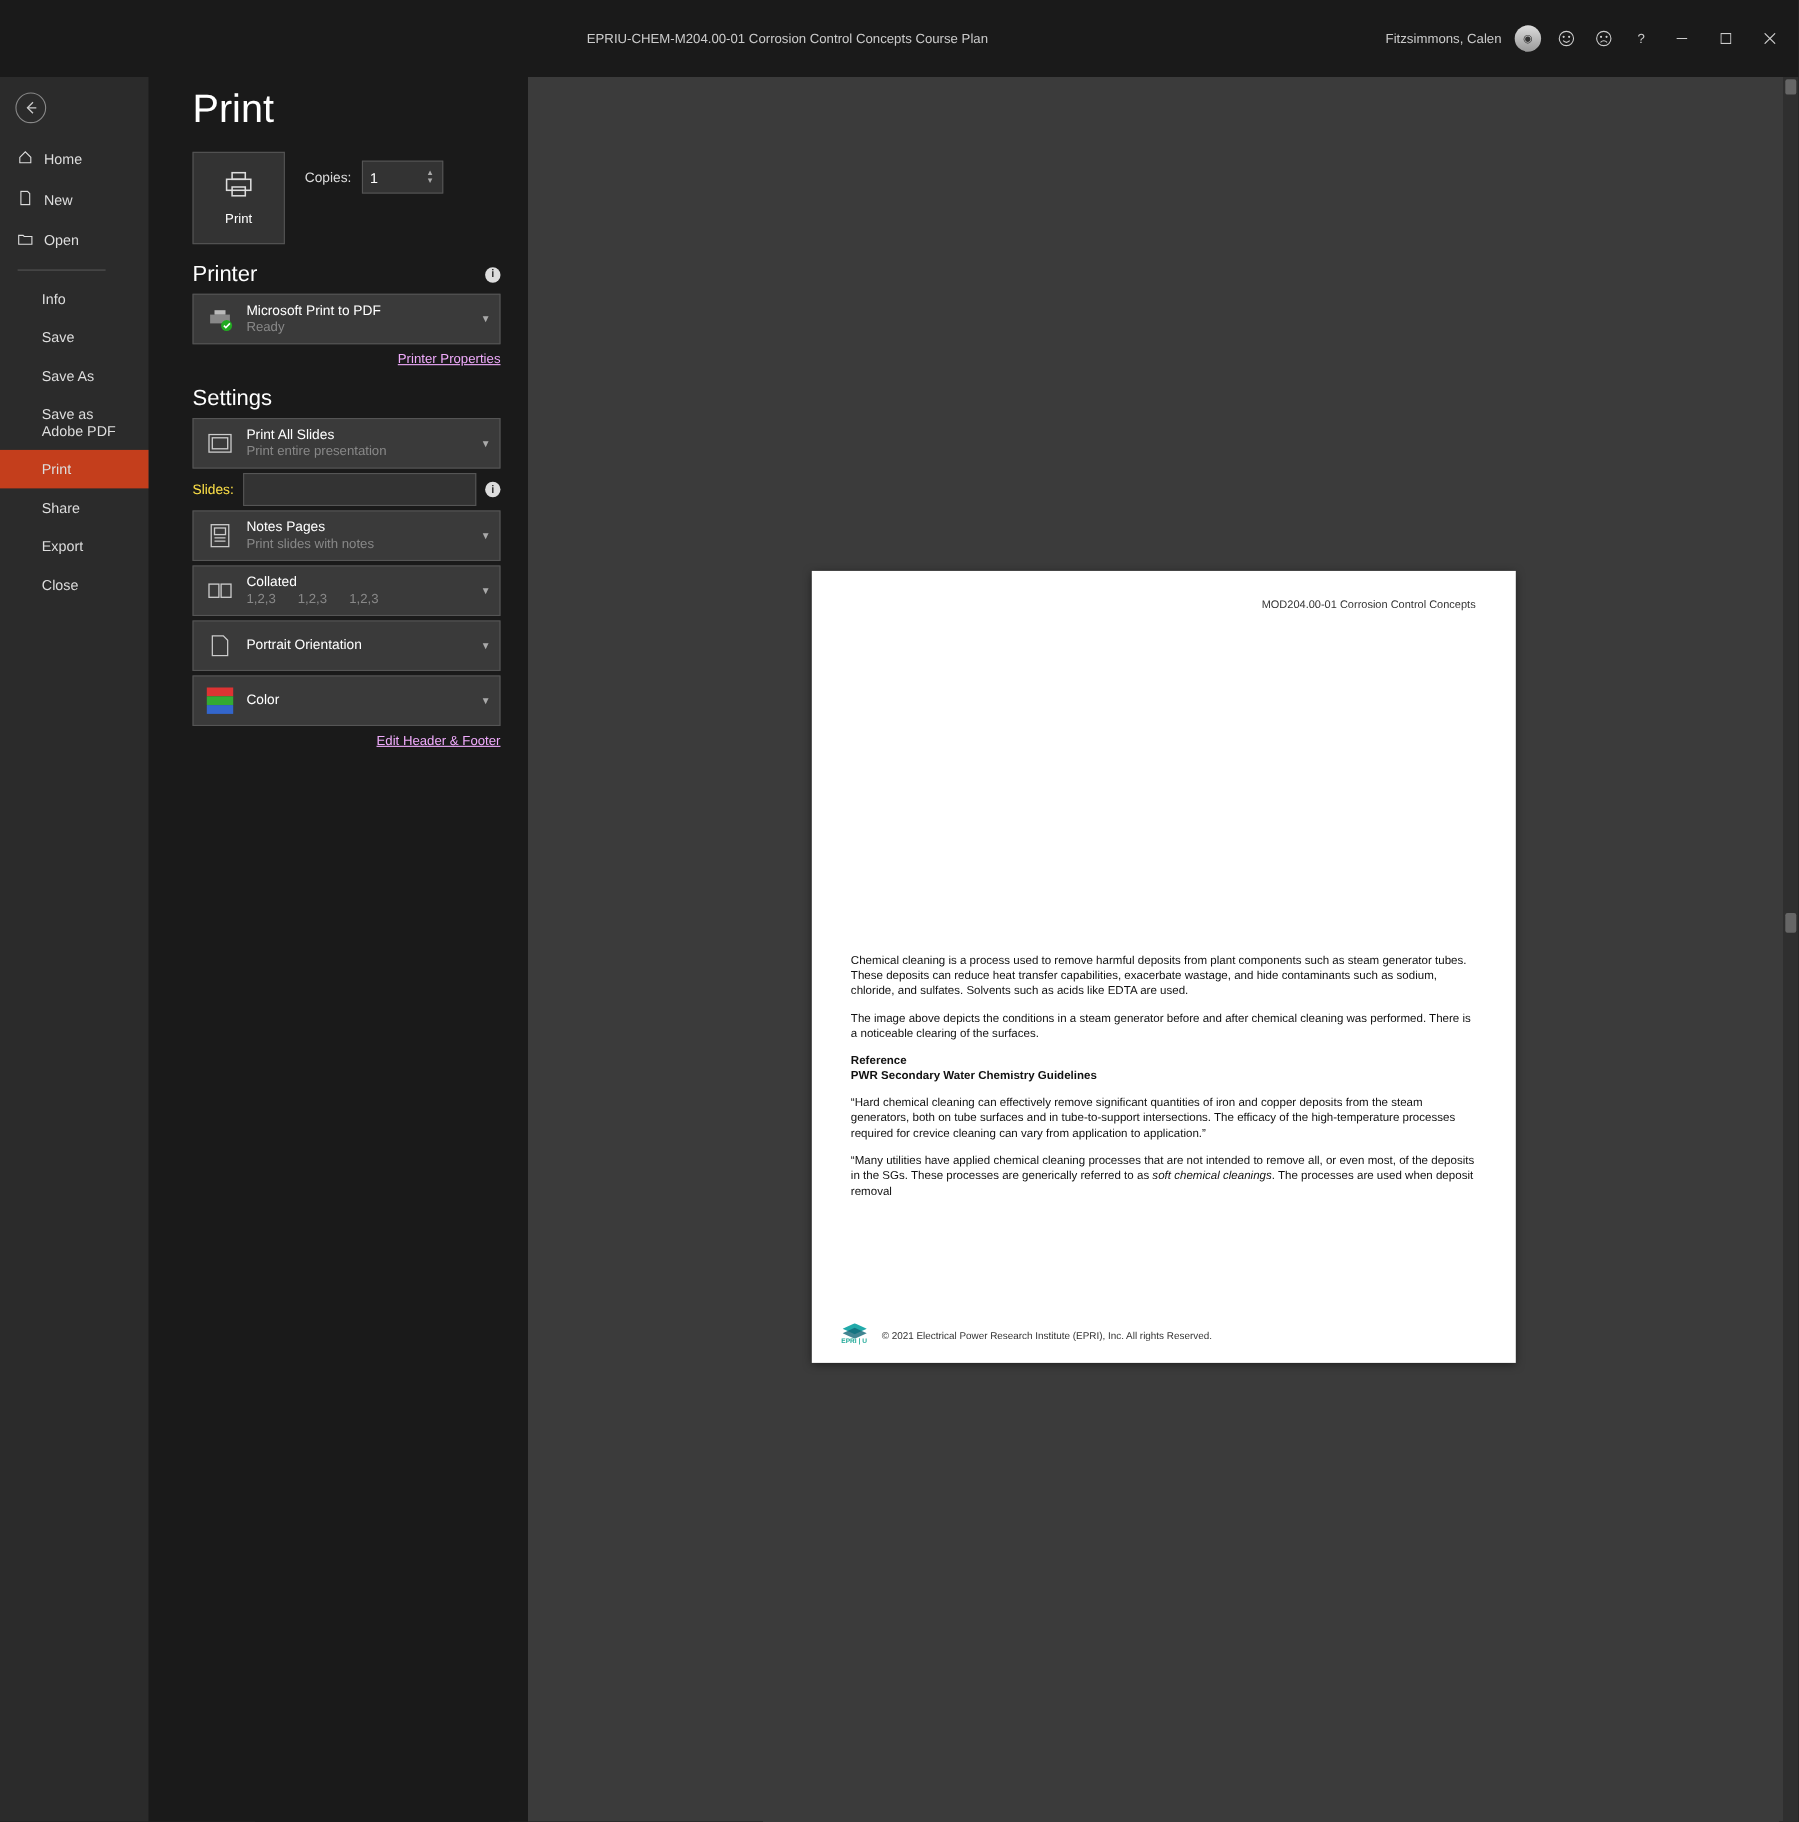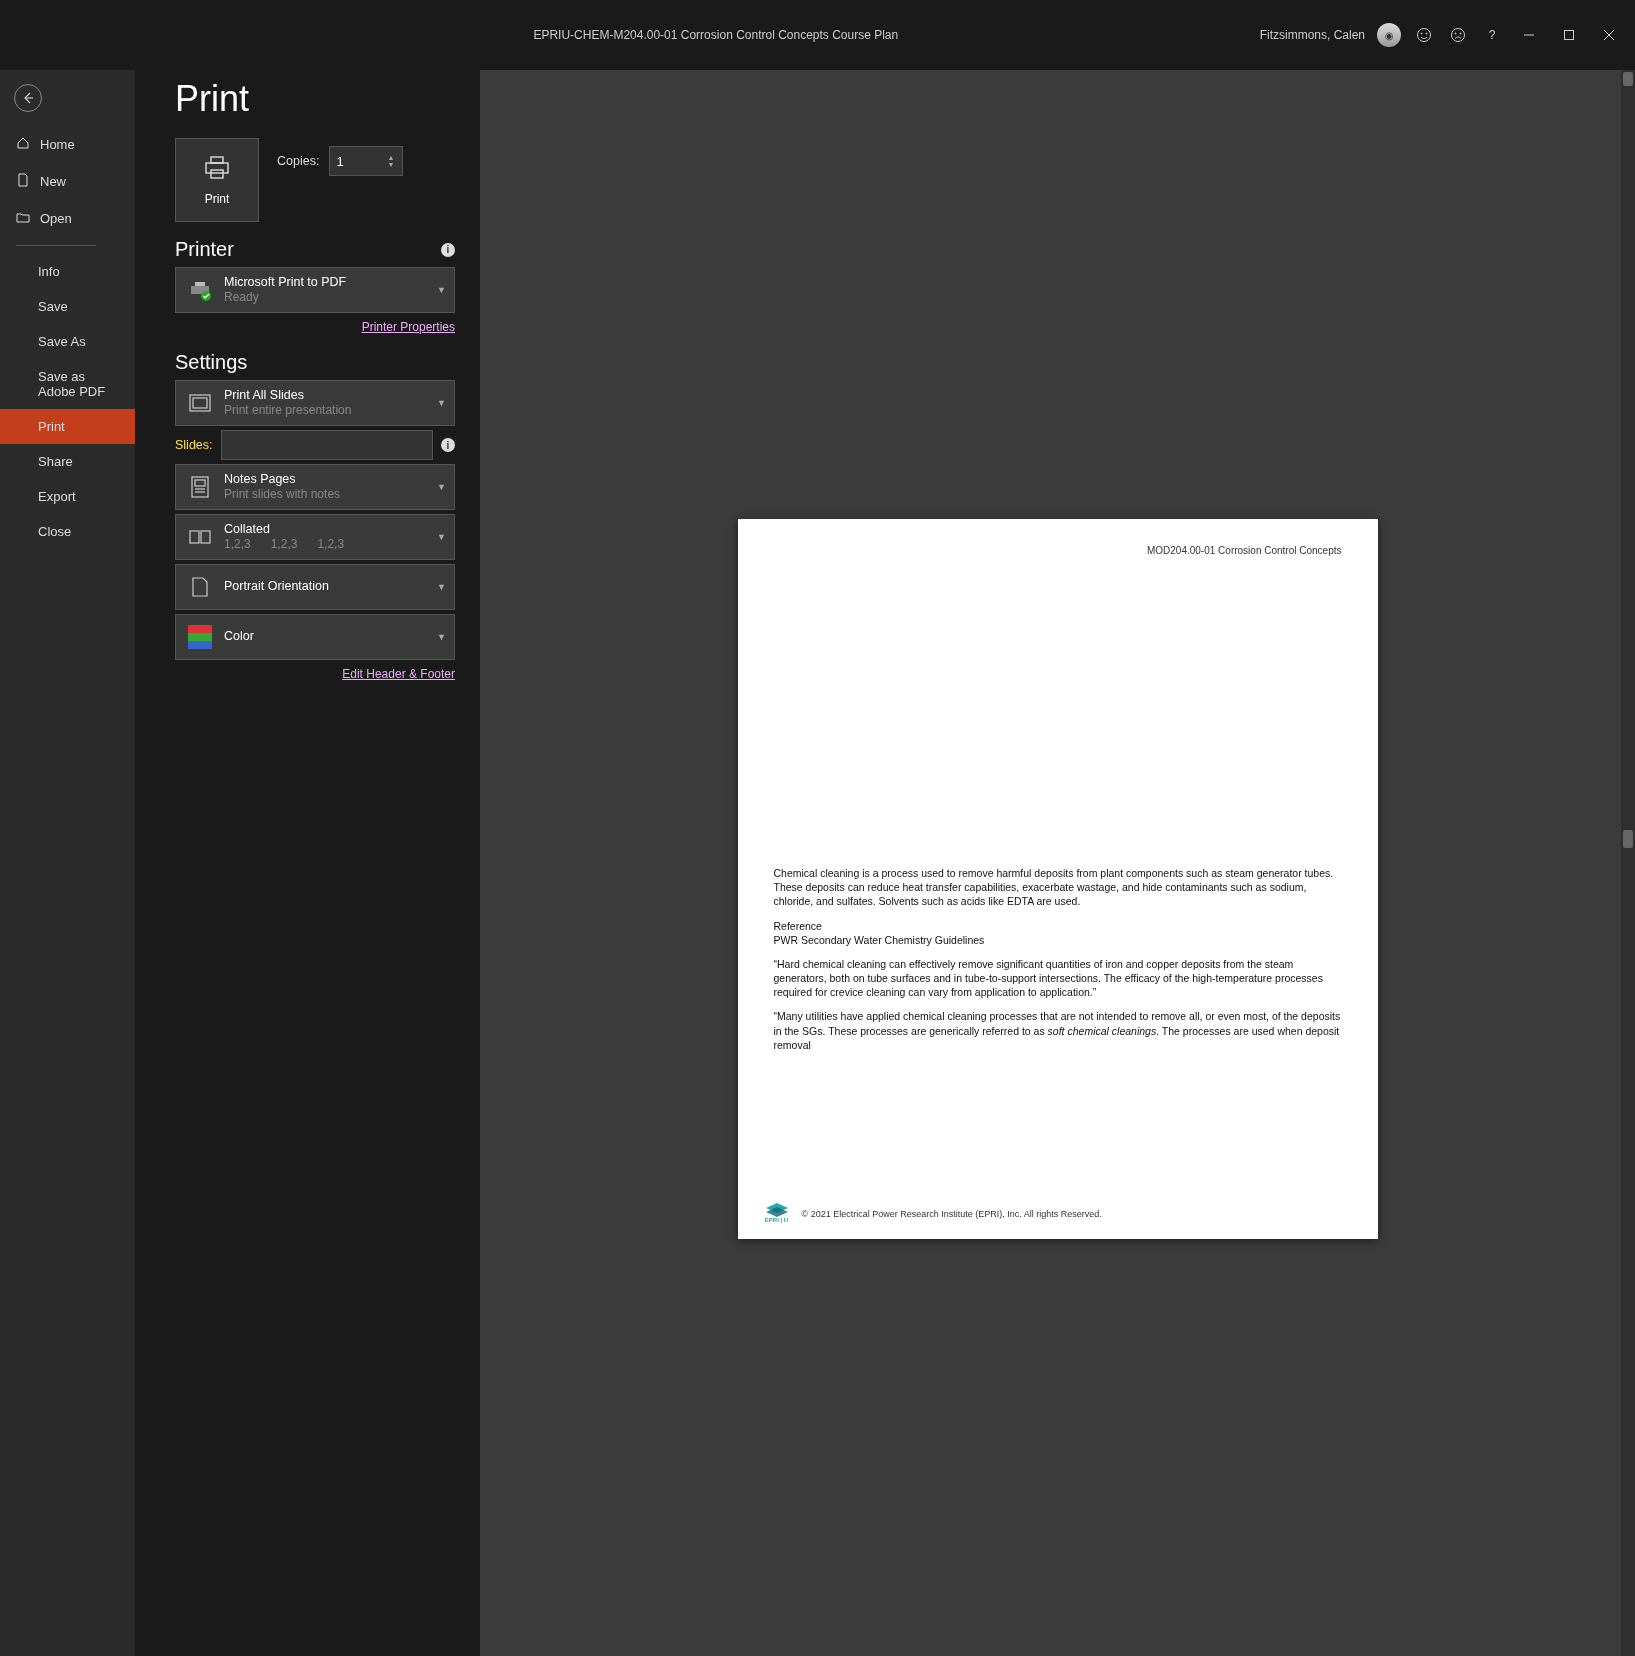--- a/index.html
+++ b/index.html
@@ -36,21 +36,21 @@
 .link-row a{color:#f0abfc;font-size:12px;text-decoration:underline;cursor:pointer}
 .slides-row{display:flex;align-items:center;gap:8px;margin:4px 0}
 .slides-row label{font-size:12.5px;color:#fde047}
 .slides-input{flex:1;background:#333;border:1px solid #555;color:#fff;height:24px;padding:2px 6px;font-size:13px}
 .preview-col{flex:1;background:#3b3b3b;position:relative;padding:10px;box-sizing:border-box;display:flex;justify-content:center;align-items:center;overflow:hidden}
 .preview-scroll{position:absolute;right:0;top:0;bottom:0;width:14px;background:#2f2f2f}
 .preview-scroll .thumb{position:absolute;left:2px;right:2px;background:#666;border-radius:2px}
 .page{background:#fff;color:#000;width:640px;height:720px;box-shadow:0 2px 8px rgba(0,0,0,.5);position:relative;font-family:"Segoe UI",sans-serif;font-size:10.5px;padding:26px 36px 18px 36px;box-sizing:border-box}
 .page .hdr{text-align:right;font-size:10px;color:#333;margin-bottom:310px}
 .page p{margin:0 0 10px 0;line-height:1.35;color:#111}
-.page .ref{font-weight:400}
+.page .ref{font-weight:700}
 .page .footer{position:absolute;bottom:14px;left:24px;right:24px;display:flex;align-items:center;gap:10px;font-size:9px;color:#333}
 .color-swatch{width:24px;height:24px;display:flex;flex-direction:column}
 .color-swatch span{flex:1}
 .logo{width:30px;height:22px;color:#2a9;display:flex;flex-direction:column;align-items:center;font-size:6px;font-weight:bold}
 .top-row{display:flex;align-items:flex-start;gap:18px}
 </style>
 </head>
 <body>
 
 <div class="titlebar">
@@ -272,20 +272,21 @@
         <span class="chev">▼</span>
       </div>
 
       <div class="link-row"><a>Edit Header &amp; Footer</a></div>
     </div>
 
     <div class="preview-col">
       <div class="page">
         <div class="hdr">MOD204.00-01  Corrosion Control Concepts</div>
         <p>Chemical cleaning is a process used to remove harmful deposits from plant components such as steam generator tubes. These deposits can reduce heat transfer capabilities, exacerbate wastage, and hide contaminants such as sodium, chloride, and sulfates. Solvents such as acids like EDTA are used.</p>
+        <p>The image above depicts the conditions in a steam generator before and after chemical cleaning was performed. There is a noticeable clearing of the surfaces.</p>
         <p class="ref" style="margin-bottom:0">Reference</p>
         <p class="ref">PWR Secondary Water Chemistry Guidelines</p>
         <p>“Hard chemical cleaning can effectively remove significant quantities of iron and copper deposits from the steam generators, both on tube surfaces and in tube-to-support intersections. The efficacy of the high-temperature processes required for crevice cleaning can vary from application to application.”</p>
         <p><span>“Many utilities have applied chemical cleaning processes that are not intended to remove all, or even most, of the deposits in the SGs. These processes are generically referred to as </span><i>soft chemical cleanings</i><span>. The processes are used when deposit removal</span></p>
         <div class="footer">
           <div class="logo">
             <svg width="22" height="14" viewBox="0 0 22 14">
                 <polygon points="11,0 22,5 11,10 0,5" fill="#2aa"></polygon>
                 <polygon points="11,4 22,9 11,14 0,9" fill="#167" opacity="0.8"></polygon>
               </svg>

